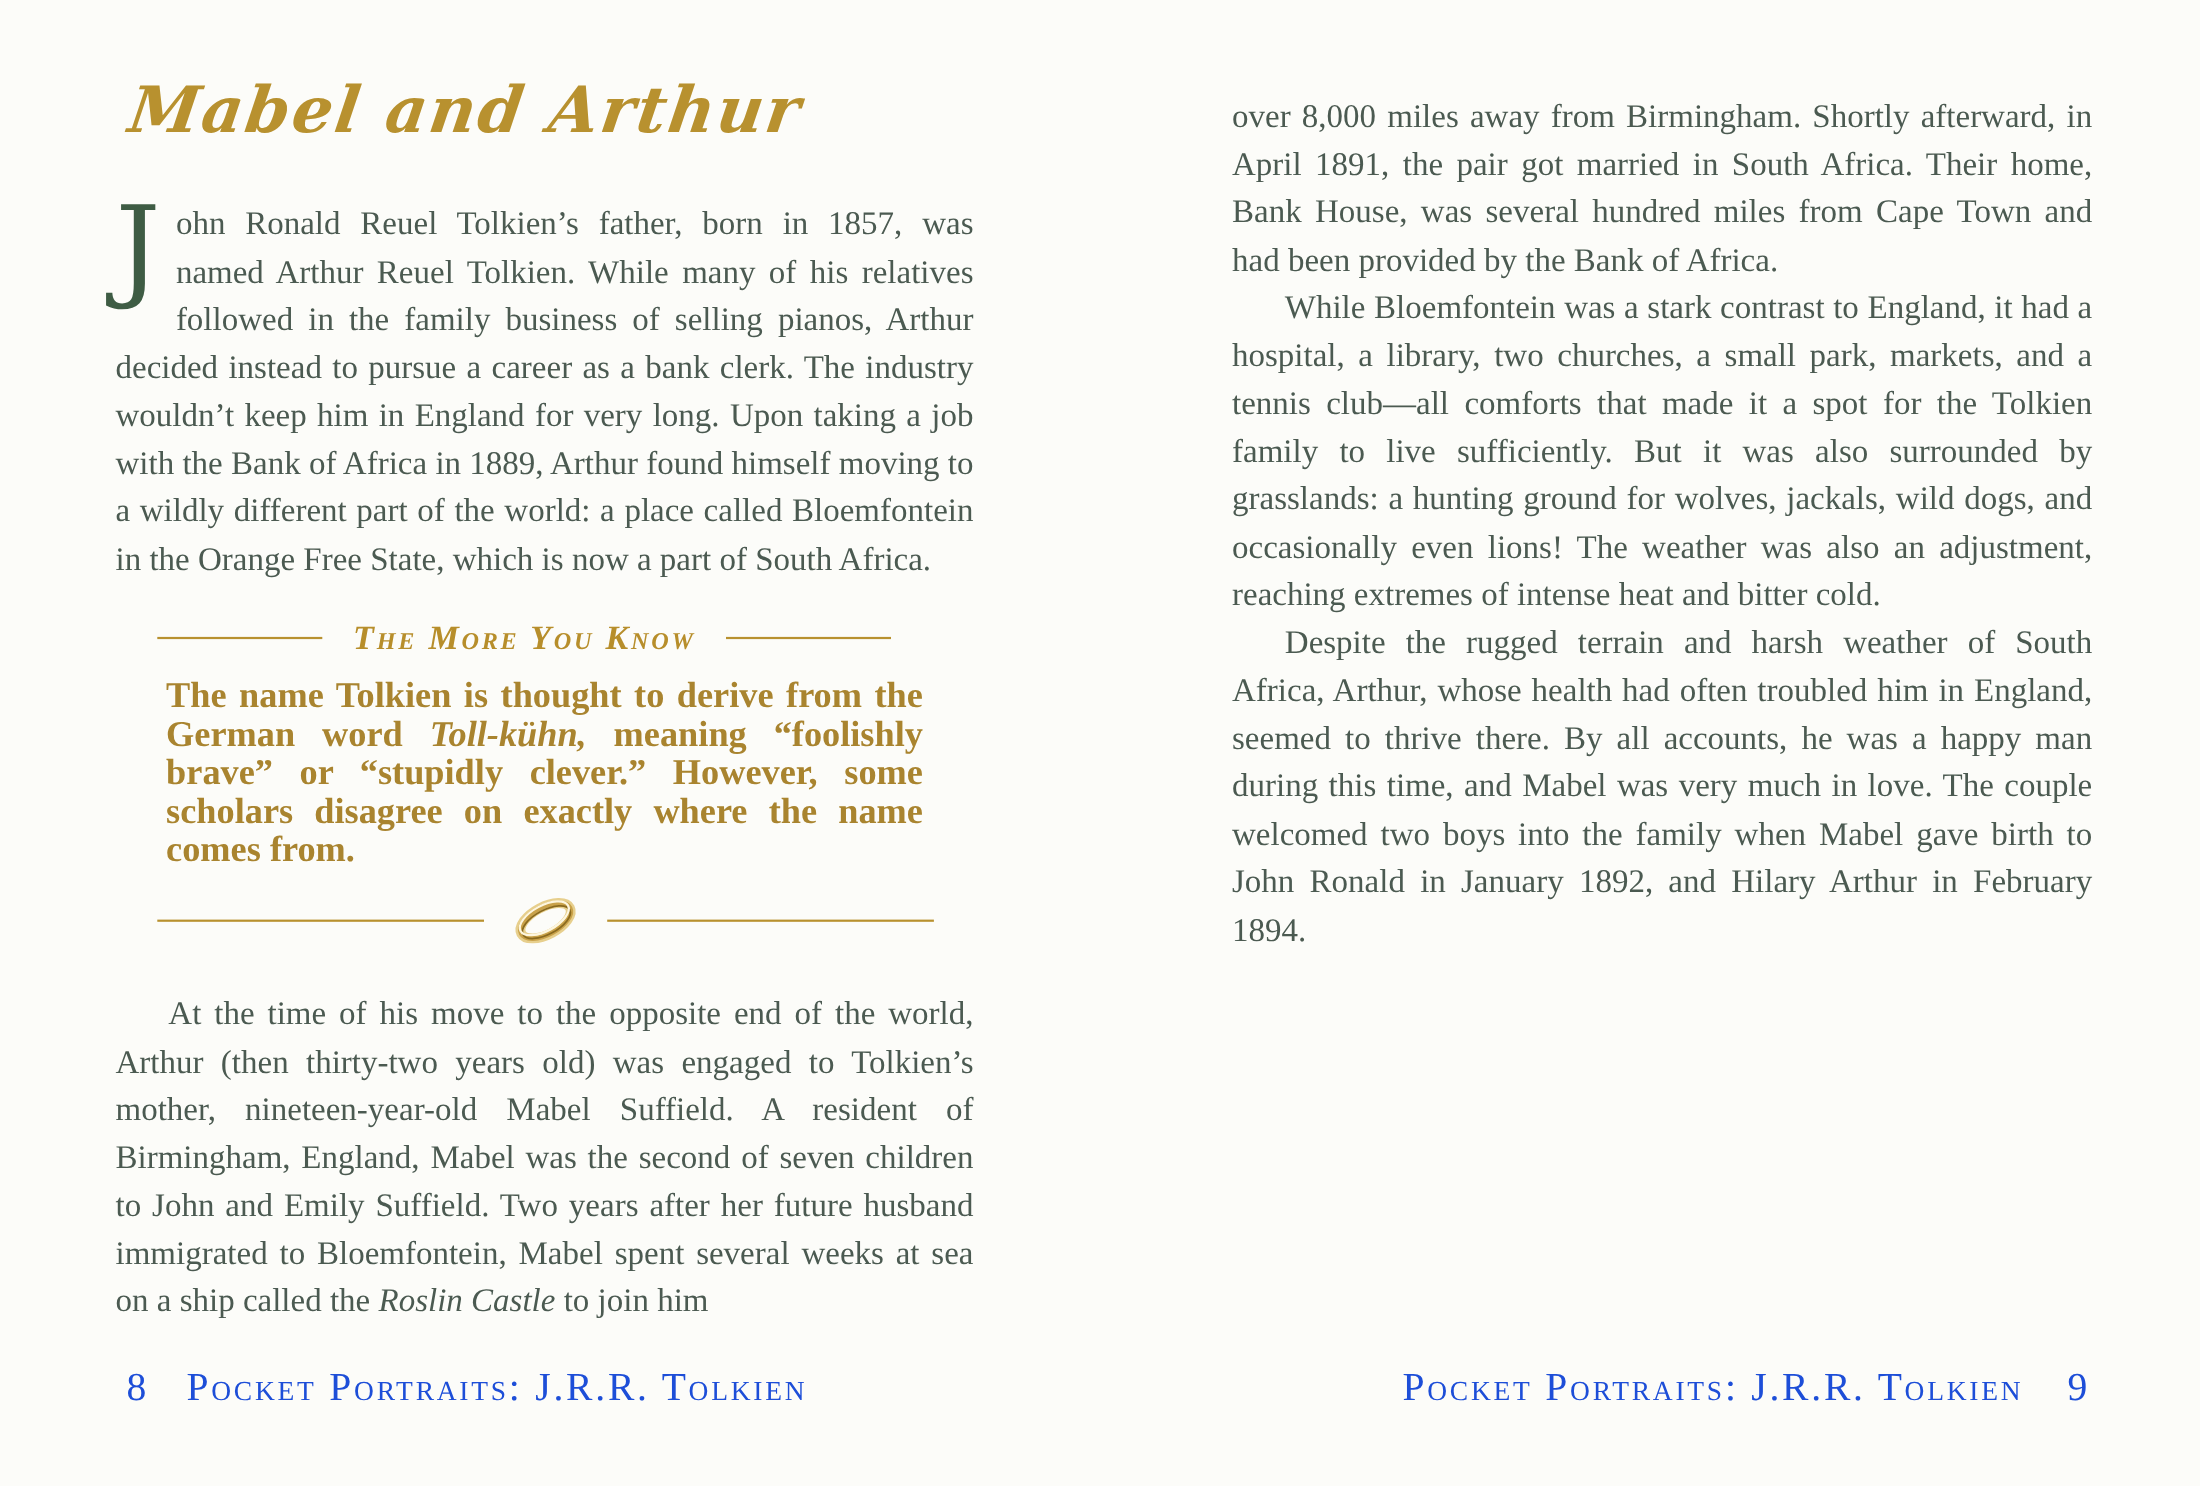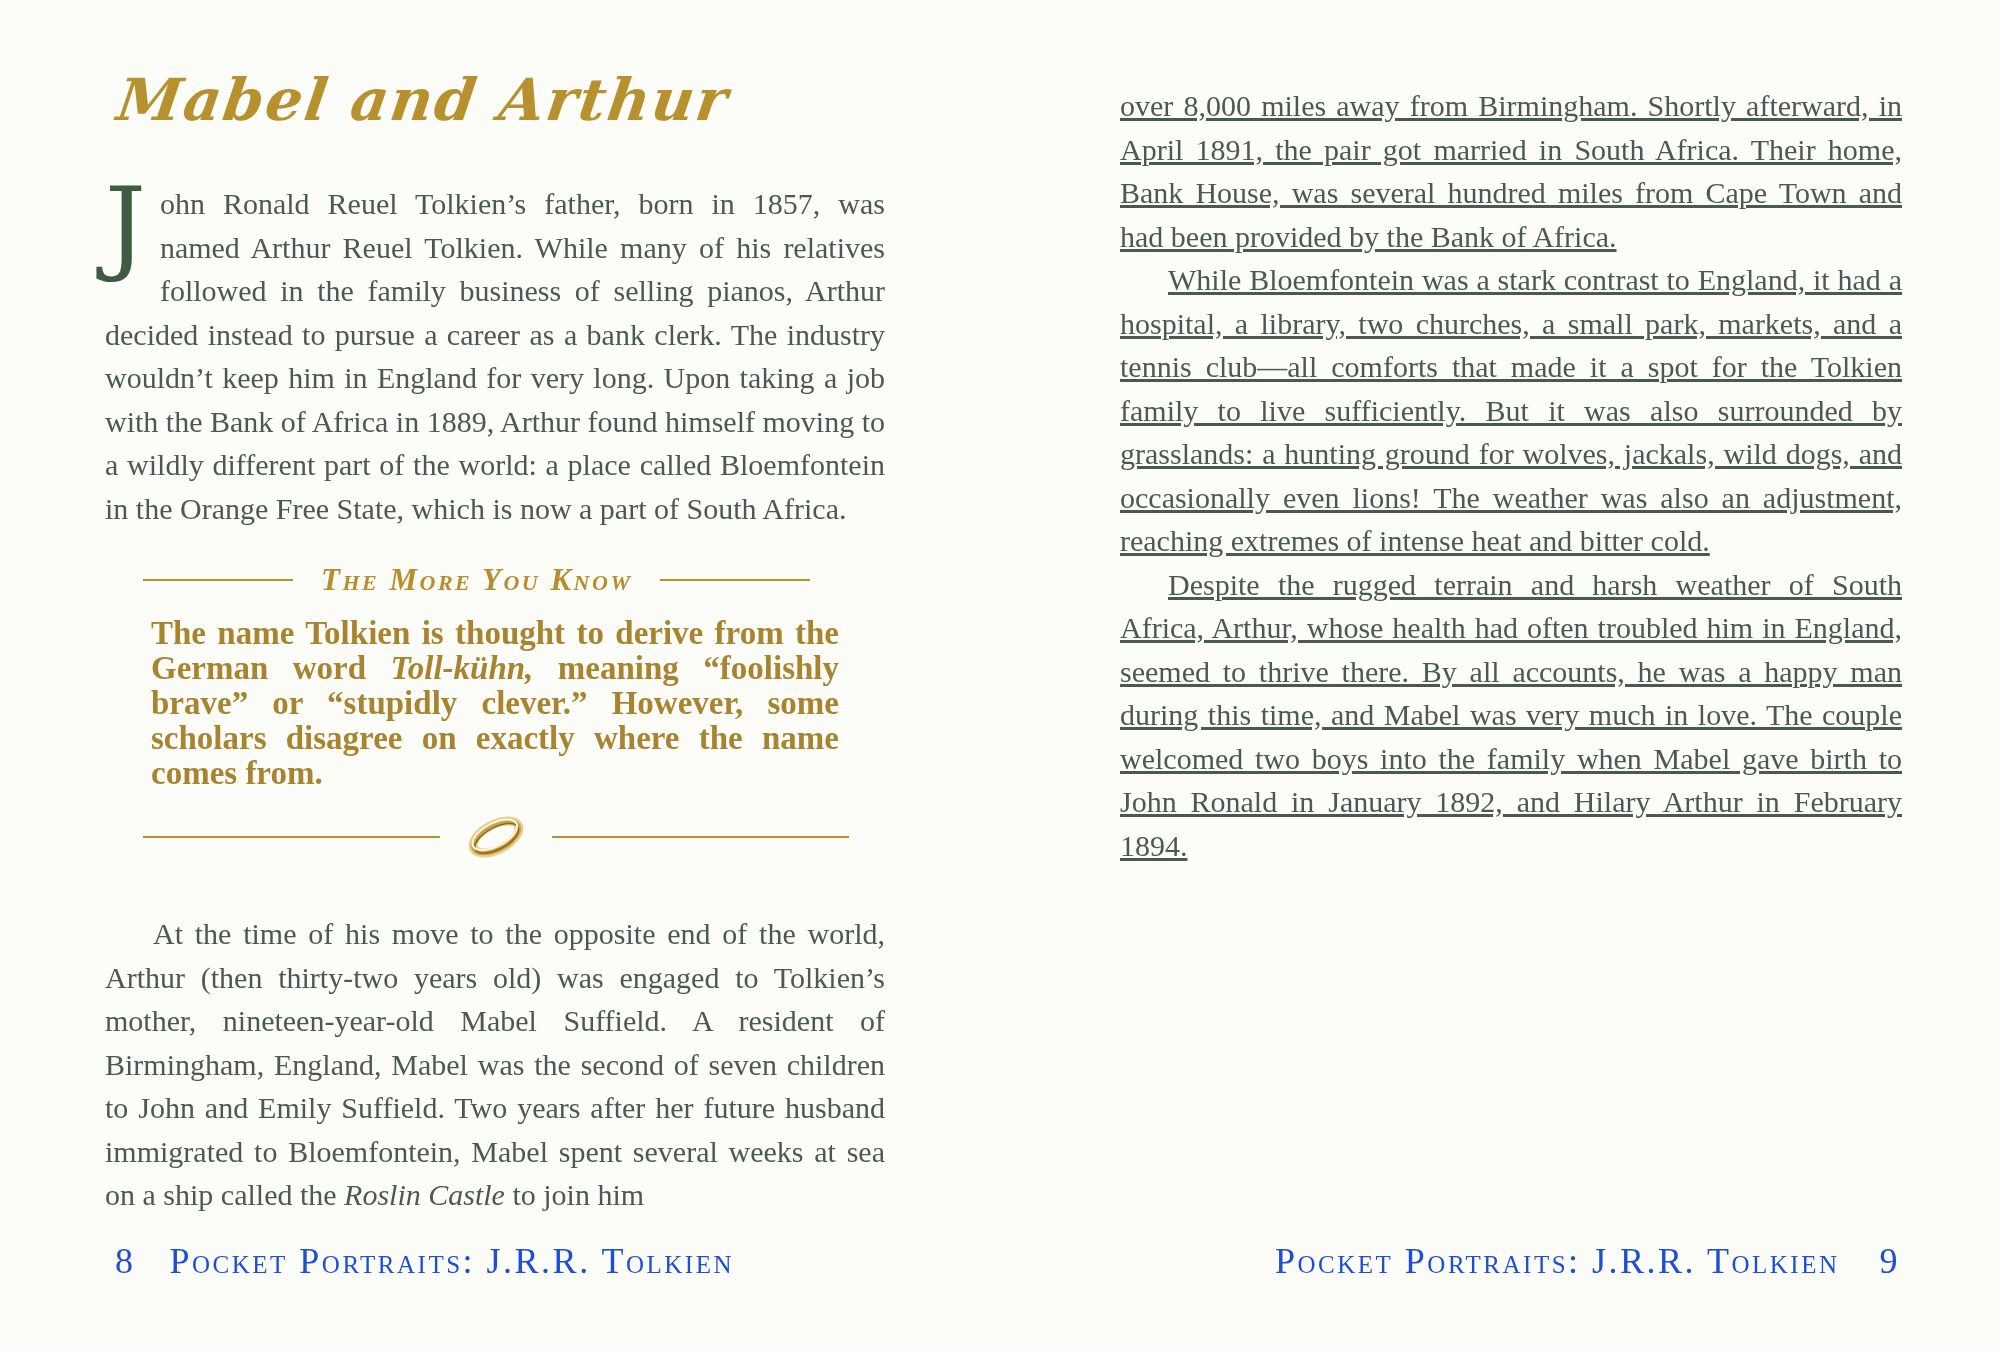--- a/index.html
+++ b/index.html
@@ -89,21 +89,21 @@
     color: #1d4ed8;
     white-space: nowrap;
     margin-left: 10px;
   }
   #footer-left { left: 105px; }
   #footer-left .pgnum { margin-right: 34px; }
   #footer-right { right: 100px; text-align: center; }
   #footer-right .pgnum { margin-left: 40px; }
 
   
-  #right-col { left: 1120px; top: 84px; width: 782px; text-decoration: underline; }
+  #right-col { left: 1120px; top: 84px; width: 782px; }
   #right-col .body-par { margin: 0; }
 </style>
 </head>
 <body>
 
 <div class="page-col" id="left-col">
 
   <h1 class="chapter-title">Mabel and Arthur</h1>
 
   <p class="body-par" id="paragraph-1">
@@ -130,21 +130,21 @@
             <ellipse cx="0" cy="0" rx="25" ry="12.5" fill="none" stroke="#c9a24a" stroke-width="4.5"></ellipse>
             <ellipse cx="0" cy="1.5" rx="24" ry="11" fill="none" stroke="#8a6a1f" stroke-width="1.6"></ellipse>
             <ellipse cx="0" cy="-2.5" rx="24.5" ry="11.5" fill="none" stroke="#fdf6df" stroke-width="2"></ellipse>
           </g>
         </svg>
       </div>
       <div class="gold-rule"></div>
     </div>
   </div>
 
-  <p class="body-par indent" style="margin-top:49px">
+  <p class="body-par indent" style="margin-top:37px">
     <span>At the time of his move to the opposite end of the world, Arthur (then thirty-two years old) was engaged to Tolkien’s mother, nineteen-year-old Mabel Suffield. A resident of Birmingham, England, Mabel was the second of seven children to John and Emily Suffield. Two years after her future husband immigrated to Bloemfontein, Mabel spent several weeks at sea on a ship called the </span><span class="ital">Roslin Castle</span><span> to join him</span>
   </p>
 </div>
 
 <div class="footer" id="footer-left">
   <span class="pgnum">8</span><span>Pocket Portraits: J.R.R. Tolkien</span>
 </div>
 
 <div class="page-col" id="right-col">
   <p class="body-par">over 8,000 miles away from Birmingham. Shortly afterward, in April 1891, the pair got married in South Africa. Their home, Bank House, was several hundred miles from Cape Town and had been provided by the Bank of Africa.</p>

